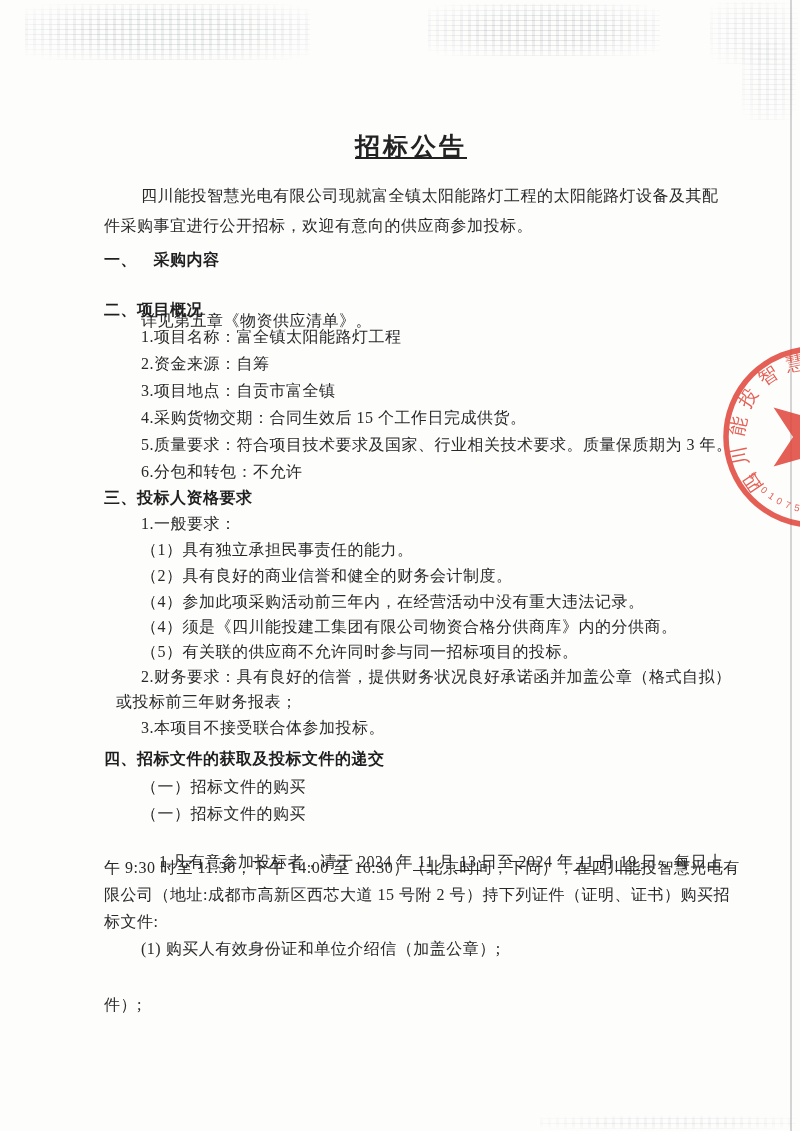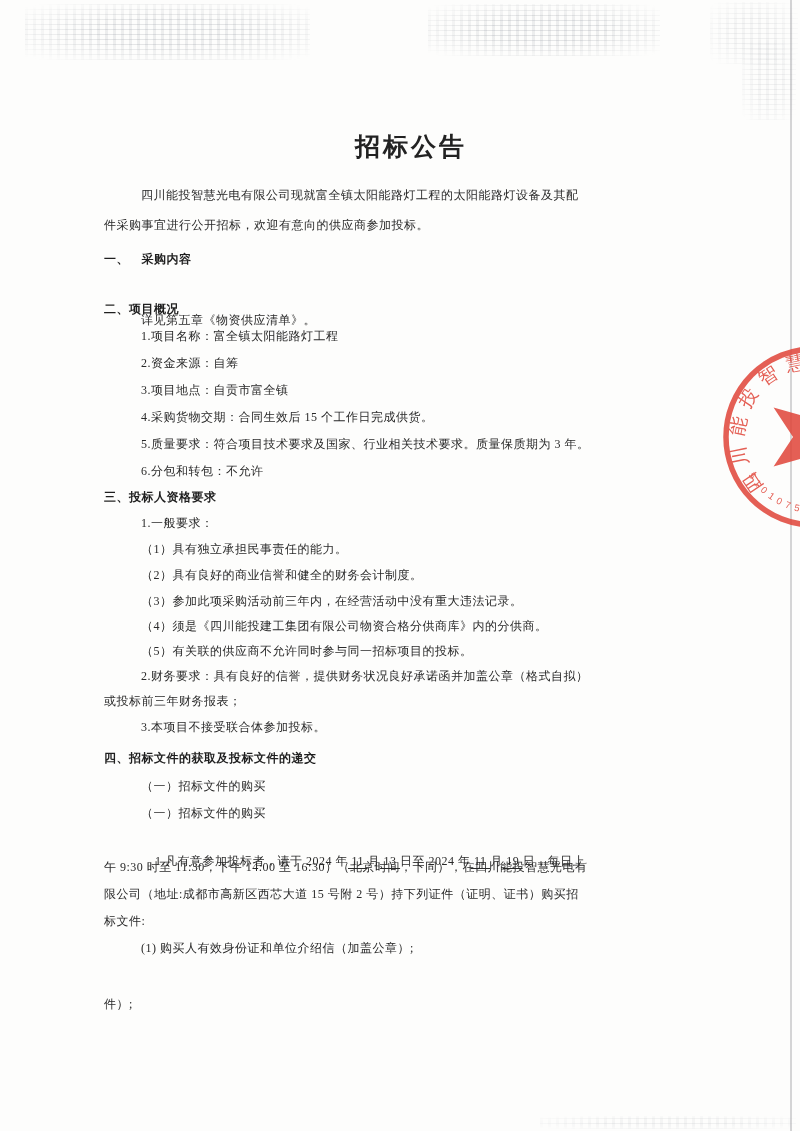--- a/index.html
+++ b/index.html
@@ -9,24 +9,25 @@
     font-family:"Liberation Serif","DejaVu Serif",serif;
   }
   .page{
     position:relative;width:800px;height:1131px;
     background:#fdfdfc;overflow:hidden;color:#2a2a2a;
   }
   .doc-title{
     position:absolute;left:104px;width:614px;top:130px;
     text-align:center;font-size:25px;font-weight:bold;letter-spacing:3px;
     color:#222;
+    text-decoration:underline;
   }
   .line{
     position:absolute;left:104px;
-    font-size:12px;line-height:21px;letter-spacing:0.5px;
+    font-size:16px;line-height:21px;letter-spacing:0.5px;
     white-space:pre;color:#292929;
   }
   .ind{padding-left:37px;}
   .hd{font-weight:bold;color:#1f1f1f;}
   .u{text-decoration:underline;text-underline-offset:3px;}
   
   .noise{
     position:absolute;
     background-image:
       repeating-linear-gradient(0deg, rgba(105,112,124,0.17) 0 1.2px, transparent 1.2px 5px),
@@ -70,25 +71,25 @@
   <div class="line ind" style="top:353px;">2.资金来源：自筹</div>
   <div class="line ind" style="top:380px;font-family:Liberation Serif, serif;">3.项目地点：自贡市富全镇</div>
   <div class="line ind" style="top:407px;">4.采购货物交期：合同生效后 15 个工作日完成供货。</div>
   <div class="line ind" style="top:434px;">5.质量要求：符合项目技术要求及国家、行业相关技术要求。质量保质期为 3 年。</div>
   <div class="line ind" style="top:461px;">6.分包和转包：不允许</div>
 
   <div class="line hd" style="top:487px;">三、投标人资格要求</div>
   <div class="line ind" style="top:513px;">1.一般要求：</div>
   <div class="line ind" style="top:539px;font-family:Liberation Serif, serif;">（1）具有独立承担民事责任的能力。</div>
   <div class="line ind" style="top:565px;">（2）具有良好的商业信誉和健全的财务会计制度。</div>
-  <div class="line ind" style="top:591px;">（3）参加此项采购活动前三年内，在经营活动中没有重大违法记录。</div>
+  <div class="line ind" style="top:591px;">（4）参加此项采购活动前三年内，在经营活动中没有重大违法记录。</div>
   <div class="line ind" style="top:616px;">（4）须是《四川能投建工集团有限公司物资合格分供商库》内的分供商。</div>
   <div class="line ind" style="top:641px;">（5）有关联的供应商不允许同时参与同一招标项目的投标。</div>
   <div class="line ind" style="top:666px;">2.财务要求：具有良好的信誉，提供财务状况良好承诺函并加盖公章（格式自拟）</div>
-  <div class="line" style="top:691px;">或投标前三年财务报表；</div>
+  <div class="line" style="top:691px;margin-left:12px;">或投标前三年财务报表；</div>
   <div class="line ind" style="top:717px;">3.本项目不接受联合体参加投标。</div>
 
   <div class="line hd" style="top:748px;">四、招标文件的获取及投标文件的递交</div>
   <div class="line ind" style="top:776px;">（一）招标文件的购买</div>
   <div class="line ind" style="top:803px;">（一）招标文件的购买</div>
   <div class="line ind" style="top:830px;">
     <span>1.凡有意参加投标者，请于 2024 年</span><span class="u"> 11 </span><span>月</span><span class="u"> 13 </span><span>日至 2024 年</span><span class="u"> 11 </span><span>月</span><span class="u"> 19 </span><span>日，每日上</span>
   </div>
   <div class="line" style="top:857px;">午 9:30 时至 11:30，下午 14:00 至 16:30）（北京时间，下同），在四川能投智慧光电有</div>
   <div class="line" style="top:884px;">限公司（地址:成都市高新区西芯大道 15 号附 2 号）持下列证件（证明、证书）购买招</div>

